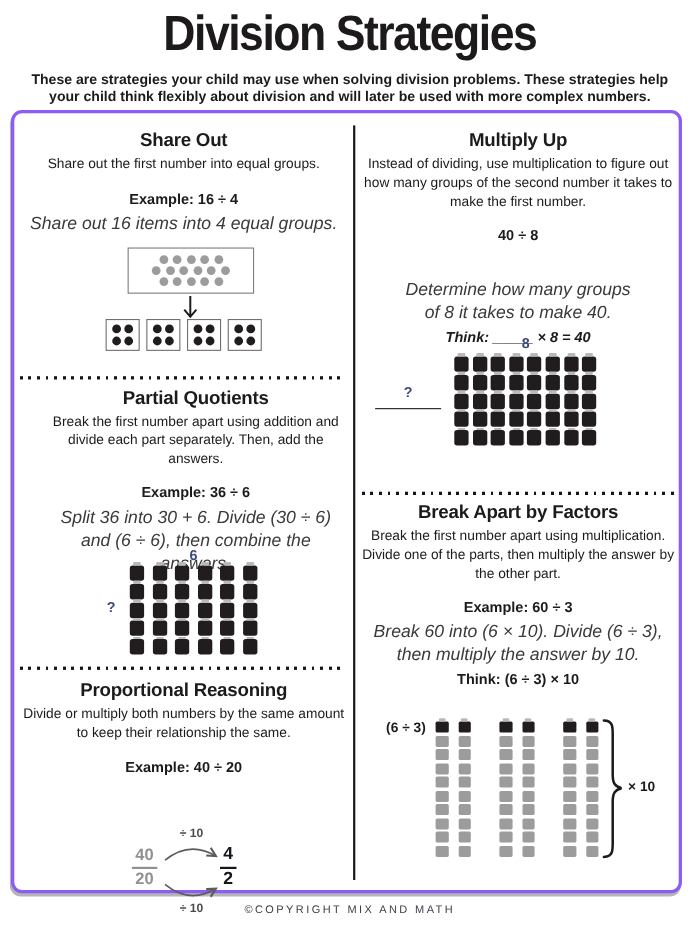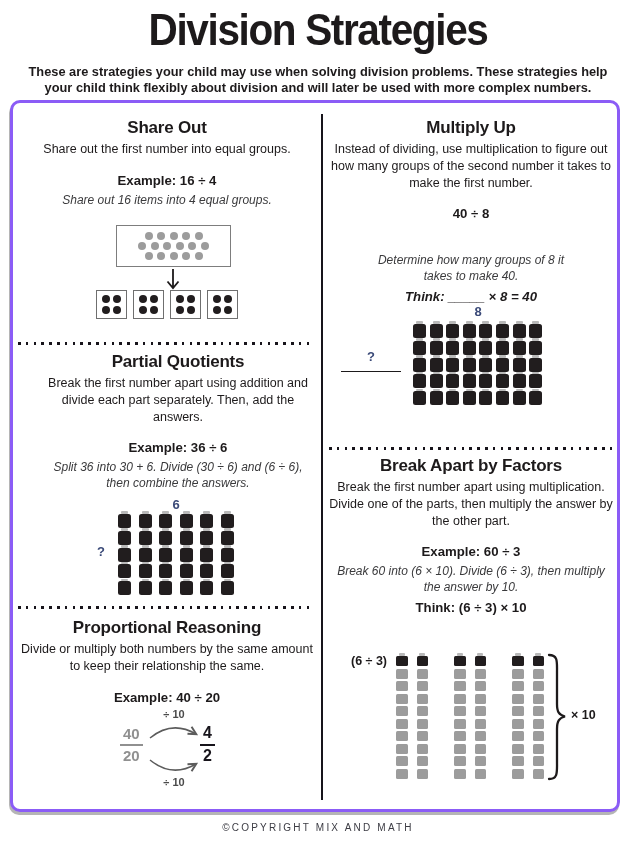--- a/index.html
+++ b/index.html
@@ -16,21 +16,21 @@
     border:3px solid #8b5cf6; border-radius:10px; background:#fff;
     box-shadow:-1px 3px 0 rgba(90,90,90,.45); }
   .v-divider { position:absolute; top:11px; bottom:9px; left:308px; width:2px; background:#17141b; }
   .dotted { position:absolute; height:2.6px;
     background:repeating-linear-gradient(90deg,#17141b 0 2.6px,transparent 2.6px 7.8px); }
 
   .sec { position:absolute; text-align:center; }
   .sec h2 { font-size:17px; font-weight:800; letter-spacing:-.2px; }
   .desc { font-size:12.5px; font-weight:400; line-height:1.34; margin:3px auto 0; }
   .example { font-size:13.2px; font-weight:700; margin-top:15px; }
-  .caption { font-size:12px; font-style:italic; color:#3a3a3c; line-height:1.32; margin:5px auto 0; }
+  .caption { font-size:16px; font-style:italic; color:#3a3a3c; line-height:1.32; margin:5px auto 0; }
   .think { font-size:13.2px; font-weight:700; margin-top:4px; }
   .think.it { font-style:italic; }
   .nowrap { white-space:nowrap; }
 
   
   .so-dots-box { position:absolute; left:103px; top:122px; width:115px; height:42px;
     border:1.6px solid #7d7d7d; display:flex; flex-direction:column; justify-content:center;
     align-items:center; gap:2px; }
   .dot-row { display:flex; gap:4.5px; }
   .dot { width:8px; height:8px; border-radius:50%; display:inline-block; }
@@ -63,21 +63,21 @@
   .ba-col { display:flex; flex-direction:column; gap:2.5px; }
   .ba-tile { width:11.5px; height:10px; border-radius:1.5px; }
   .tile-black { background:#211d1e; position:relative; }
   .tile-black::before { content:""; position:absolute; top:-2.6px; left:2.5px; width:6px;
     height:2.2px; background:#b9b9b9; border-radius:1px; }
   .tile-gray { background:#9c9c9c; }
   .ba-brace { position:absolute; left:533px; top:549px; }
   .ba-brace-label { position:absolute; left:558px; top:605px; font-size:12.5px; font-weight:700; }
 
   
-  .prop-diagram { position:absolute; left:95px; top:604px; width:140px; height:82px; }
+  .prop-diagram { position:absolute; left:95px; top:648px; width:140px; height:82px; }
   .fraction { position:absolute; text-align:center; font-weight:700; line-height:1.05; }
   .frac-from { left:12px; top:19px; color:#909090; font-size:15px; }
   .frac-to { left:92px; top:18px; color:#17141b; font-size:16px; font-weight:800; }
   .frac-num { padding:0 3px 2px; border-bottom:2.2px solid currentColor; }
   .frac-den { padding-top:2px; }
   .prop-arrow-label { position:absolute; width:56px; text-align:center; font-size:11px;
     font-weight:700; color:#4b4b4b; }
   .prop-top-label { left:38px; top:1px; }
   .prop-bottom-label { left:38px; top:69px; }
   .prop-arrows { position:absolute; left:0; top:0; }

